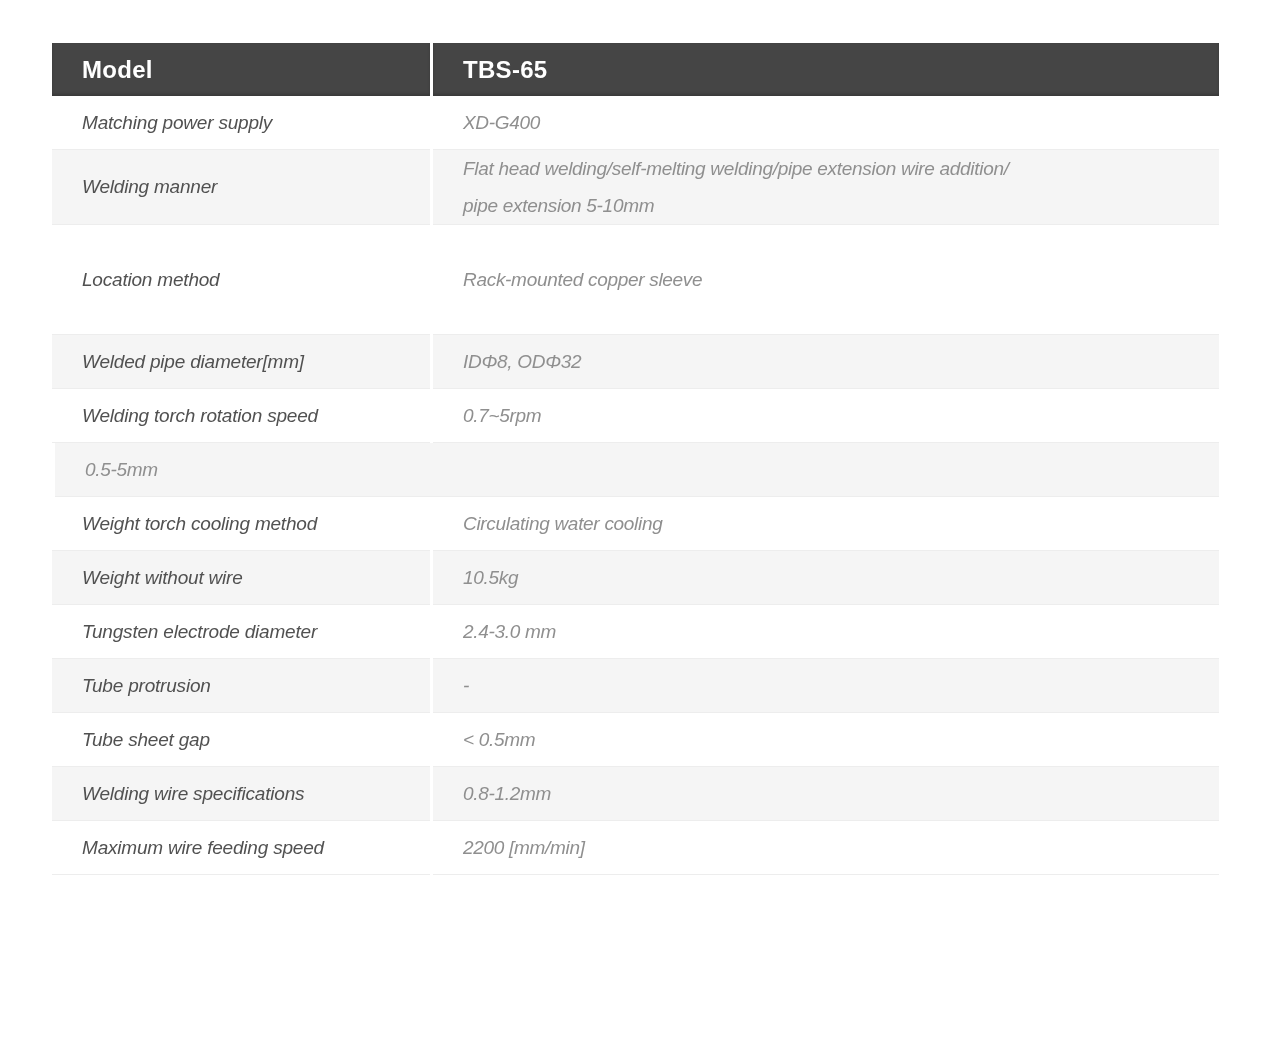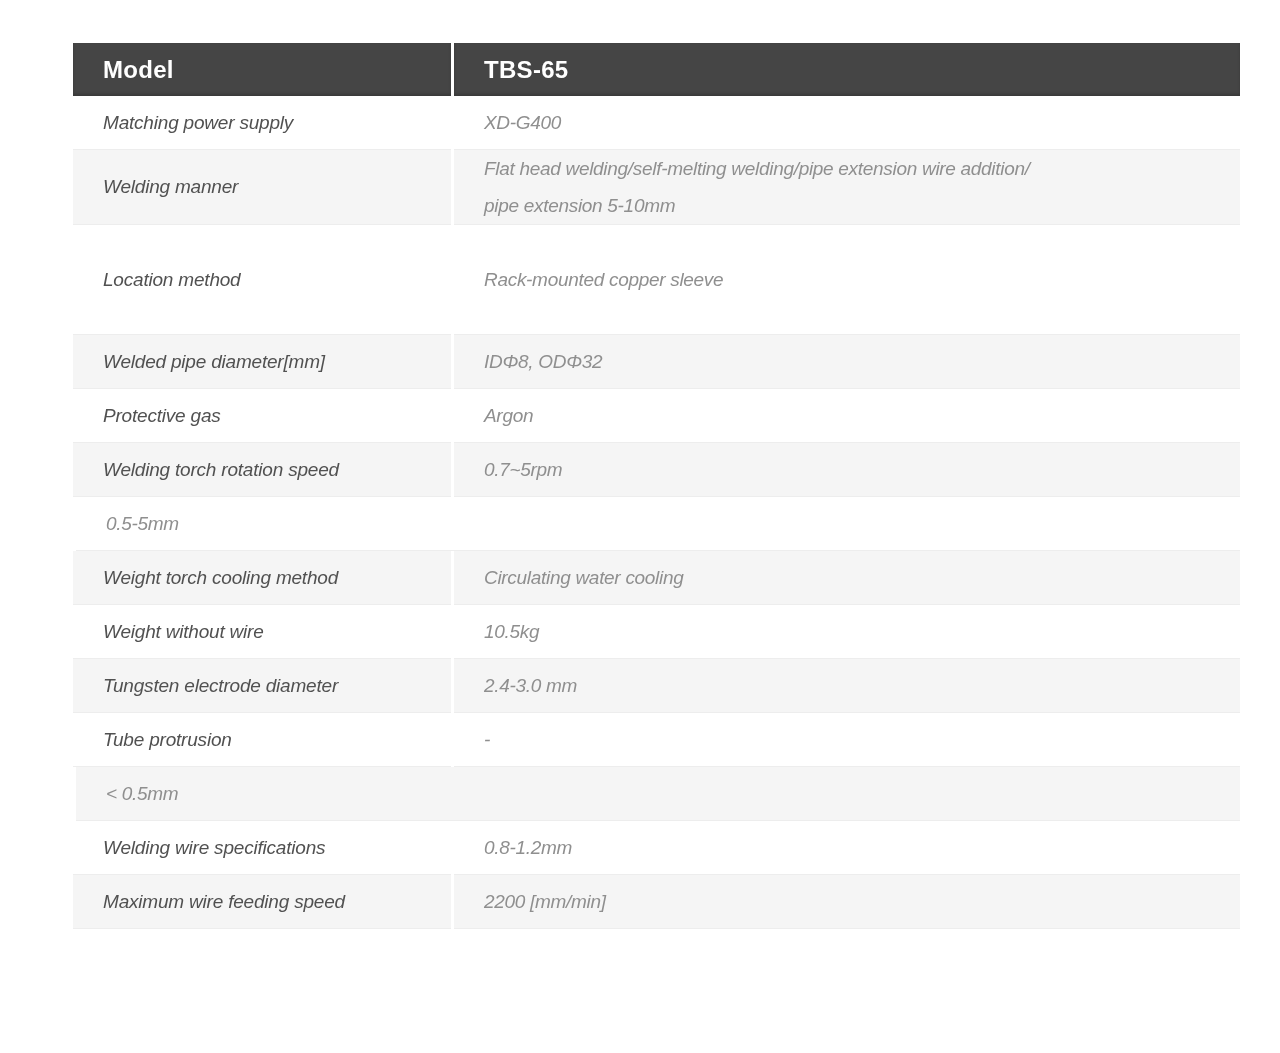--- a/index.html
+++ b/index.html
@@ -15,21 +15,21 @@
   * { margin: 0; padding: 0; box-sizing: border-box; }
   html, body {
     width: 1280px;
     height: 1053px;
     background: var(--page-bg);
     font-family: "Liberation Sans", "DejaVu Sans", sans-serif;
     overflow: hidden;
   }
   .spec-table {
     position: absolute;
-    left: 73px;
+    left: 52px;
     top: 43px;
     width: 1167px;
   }
   .row {
     display: flex;
     align-items: stretch;
     width: 100%;
   }
   .cell {
     display: flex;
@@ -104,25 +104,20 @@
     <div class="divider"></div>
     <div class="cell value">Rack-mounted copper sleeve</div>
   </div>
 
   <div class="row">
     <div class="cell label">Welded pipe diameter[mm]</div>
     <div class="divider"></div>
     <div class="cell value">IDΦ8, ODΦ32</div>
   </div>
 
-  <div class="row">
-    <div class="cell label">Protective gas</div>
-    <div class="divider"></div>
-    <div class="cell value">Argon</div>
-  </div>
 
   <div class="row">
     <div class="cell label">Welding torch rotation speed</div>
     <div class="divider"></div>
     <div class="cell value">0.7~5rpm</div>
   </div>
 
   <div class="row">
     <div class="divider"></div>
     <div class="cell value">0.5-5mm</div>
@@ -146,20 +141,21 @@
     <div class="cell value">2.4-3.0 mm</div>
   </div>
 
   <div class="row">
     <div class="cell label">Tube protrusion</div>
     <div class="divider"></div>
     <div class="cell value">-</div>
   </div>
 
   <div class="row">
+    <div class="cell label">Tube sheet gap</div>
     <div class="divider"></div>
     <div class="cell value">&lt; 0.5mm</div>
   </div>
 
   <div class="row">
     <div class="cell label">Welding wire specifications</div>
     <div class="divider"></div>
     <div class="cell value">0.8-1.2mm</div>
   </div>
 

